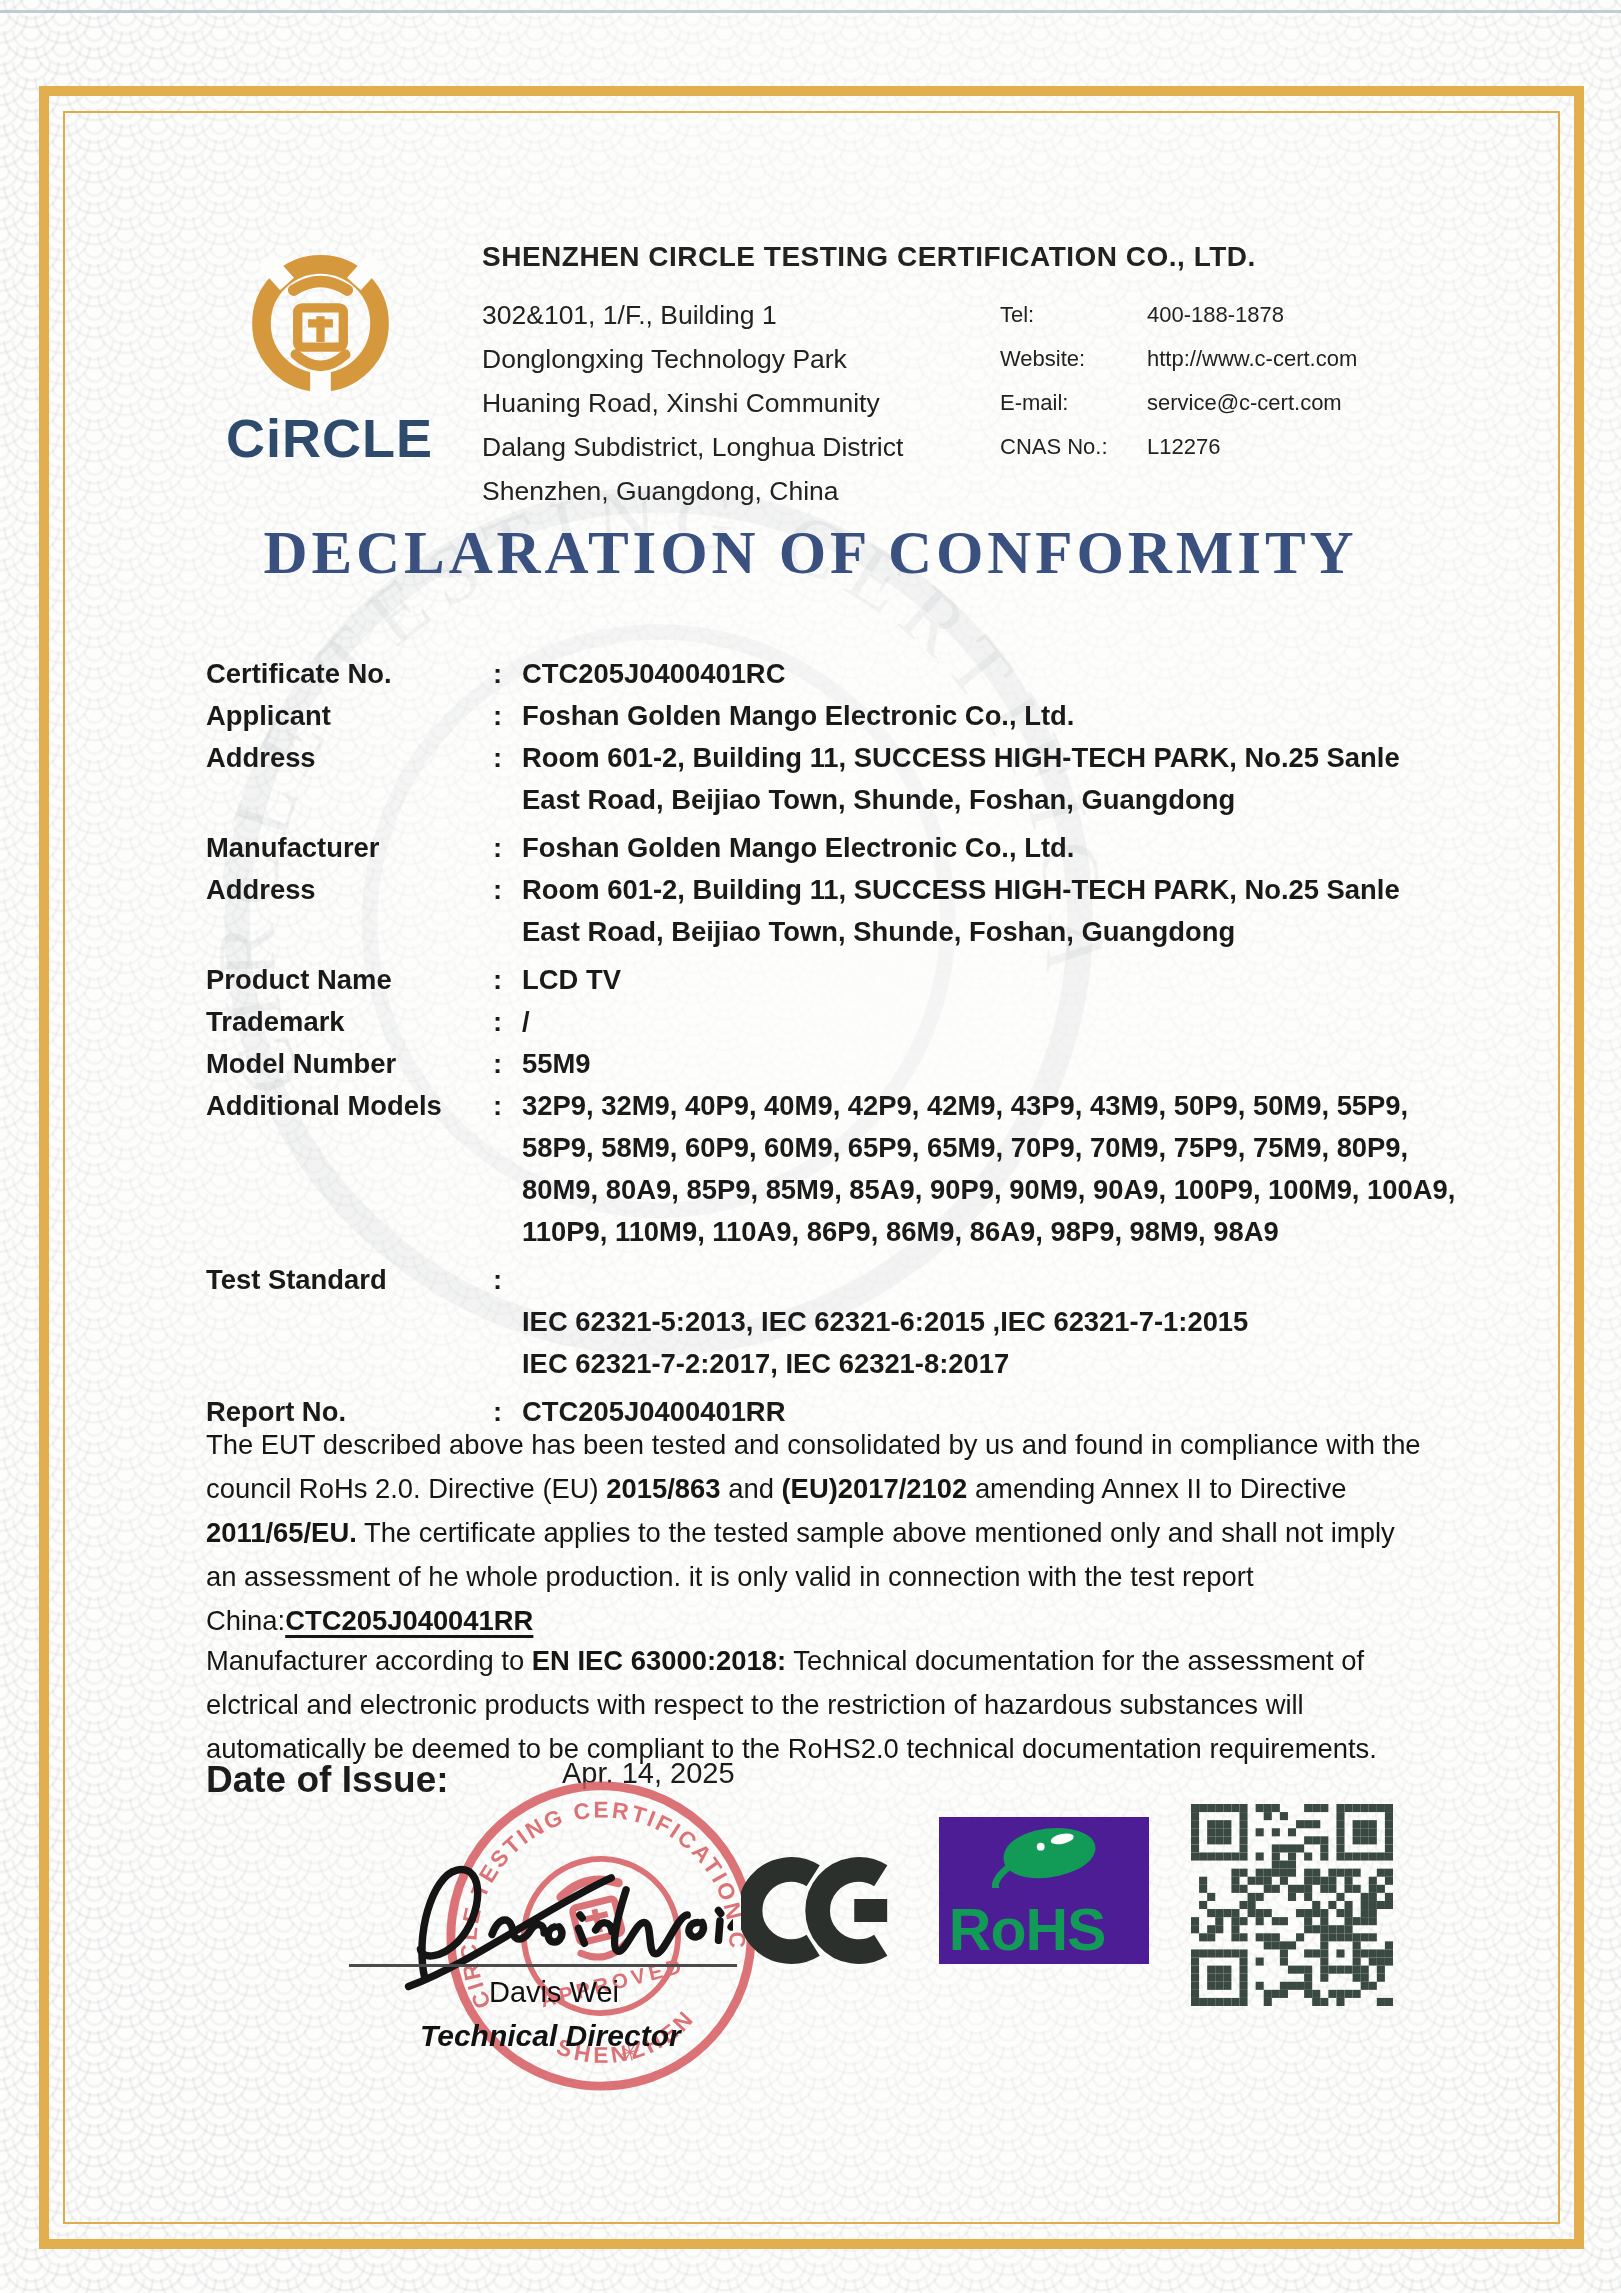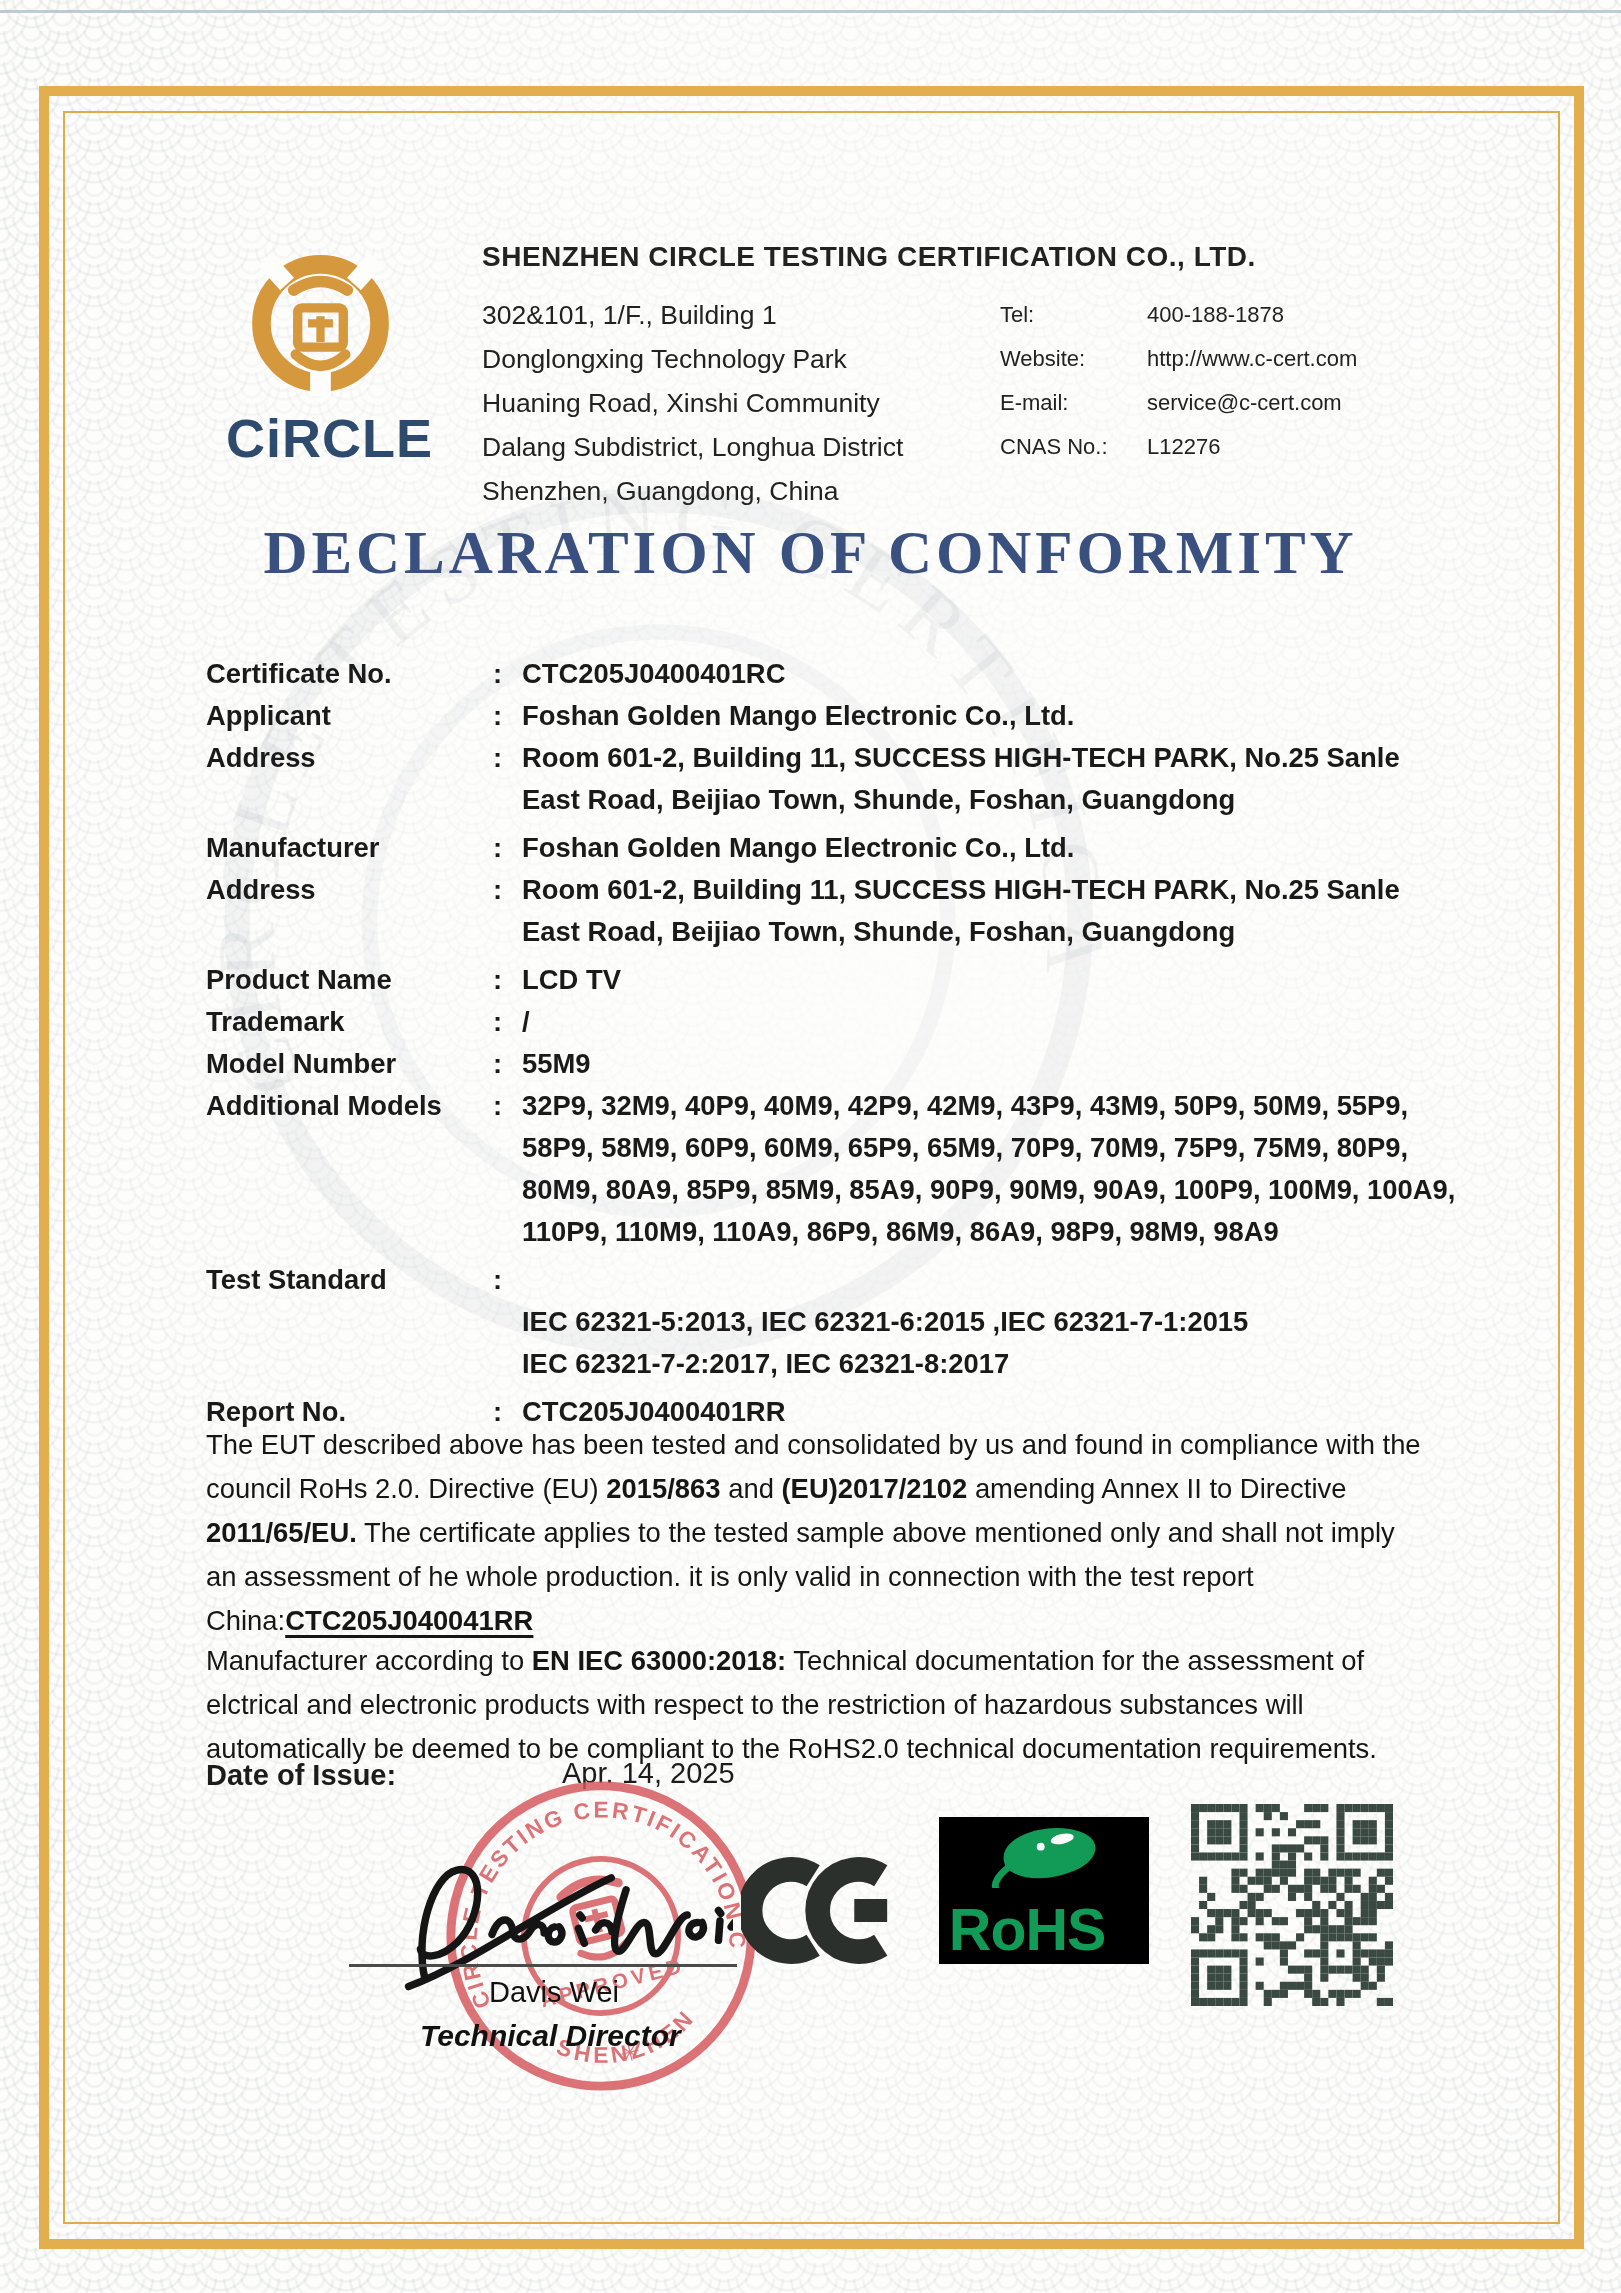--- a/index.html
+++ b/index.html
@@ -41,31 +41,31 @@
   .fcolon{width:29px;flex:none;}
   .fvalue{flex:1;}
 
   .para{width:1286px;font-size:27.4px;line-height:44px;color:#161616;}
   .para1{left:206px;top:1423px;}
   .para2{left:206px;top:1639px;}
   .pline{white-space:nowrap;}
   .b{font-weight:700;}
   .u{text-decoration:underline;text-decoration-thickness:2.9px;text-underline-offset:4.9px;}
 
-  .date-label{left:206px;top:1759px;font-size:29px;font-weight:700;}
+  .date-label{left:206px;top:1759px;font-size:37px;font-weight:700;}
   .date-value{left:562px;top:1757px;font-size:29px;font-weight:400;}
 
   .stamp{left:443px;top:1778px;width:316px;height:316px;transform:rotate(-14deg);opacity:.82;}
   .sig-svg{left:400px;top:1845px;width:333px;height:149px;}
   .sig-line{left:349px;top:1964px;width:388px;height:2.9px;background:#4b4b4b;}
   .sig-name{left:443px;top:1976px;width:222px;text-align:center;font-size:29px;color:#111;}
   .sig-role{left:420px;top:2019px;font-size:30px;font-weight:700;font-style:italic;color:#111;}
 
   .ce-mark{left:741px;top:1849px;width:169px;height:123px;}
-  .rohs-box{left:939px;top:1817px;width:210px;height:147px;background:#000000;}
+  .rohs-box{left:939px;top:1817px;width:210px;height:147px;background:#4c1d95;}
   .rohs-leaf{position:absolute;left:47px;top:5.9px;width:127px;height:65px;}
   .rohs-text{position:absolute;left:9.8px;bottom:3.9px;font-size:59px;font-weight:800;
              letter-spacing:-1px;line-height:1;}
   .qr{left:1191px;top:1804px;width:202px;height:202px;}
 </style>
 </head>
 <body>
 
 <div class="page">
   <div class="pattern"></div>

